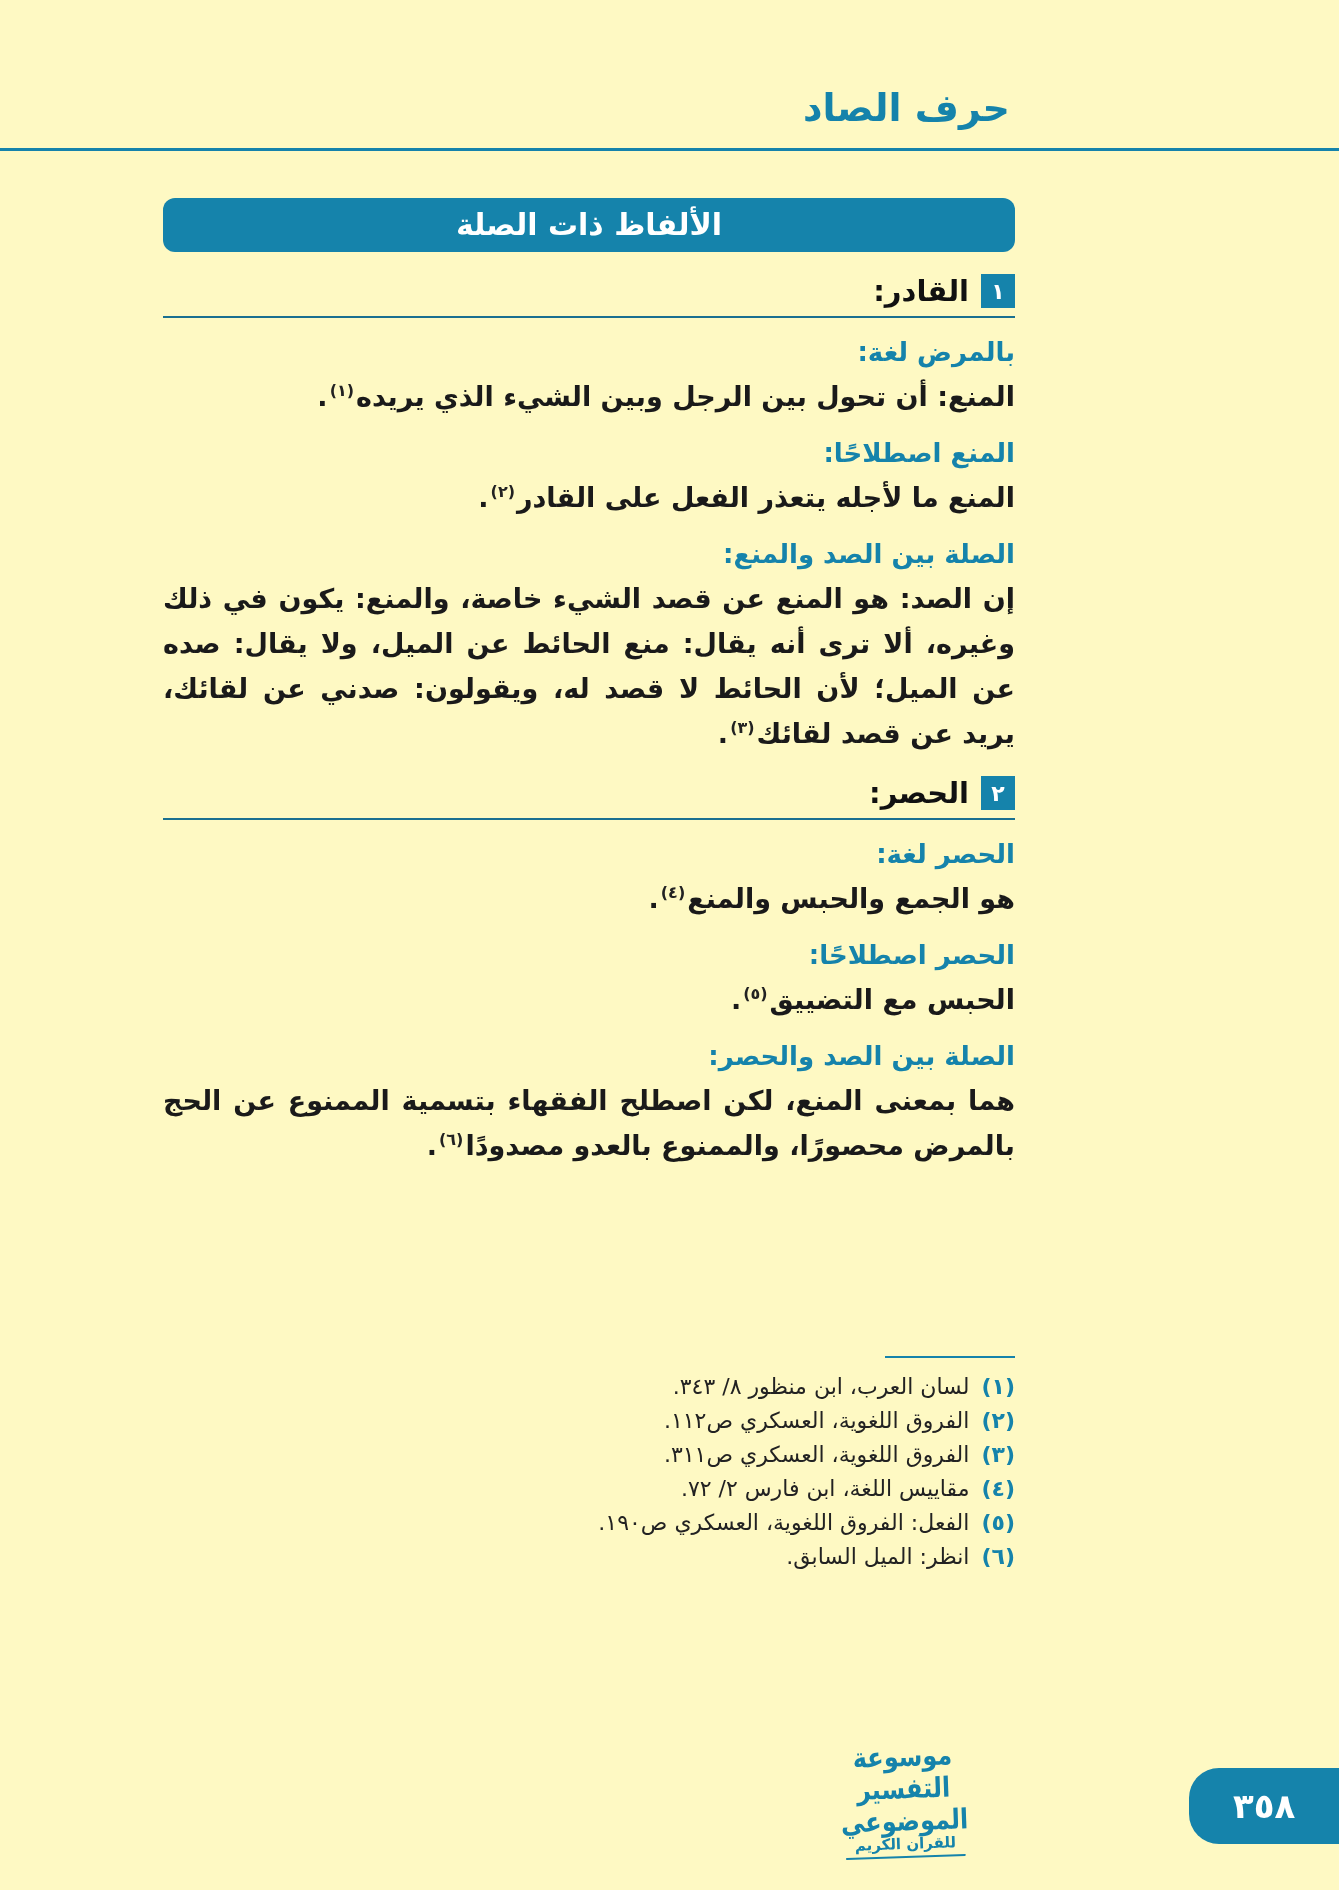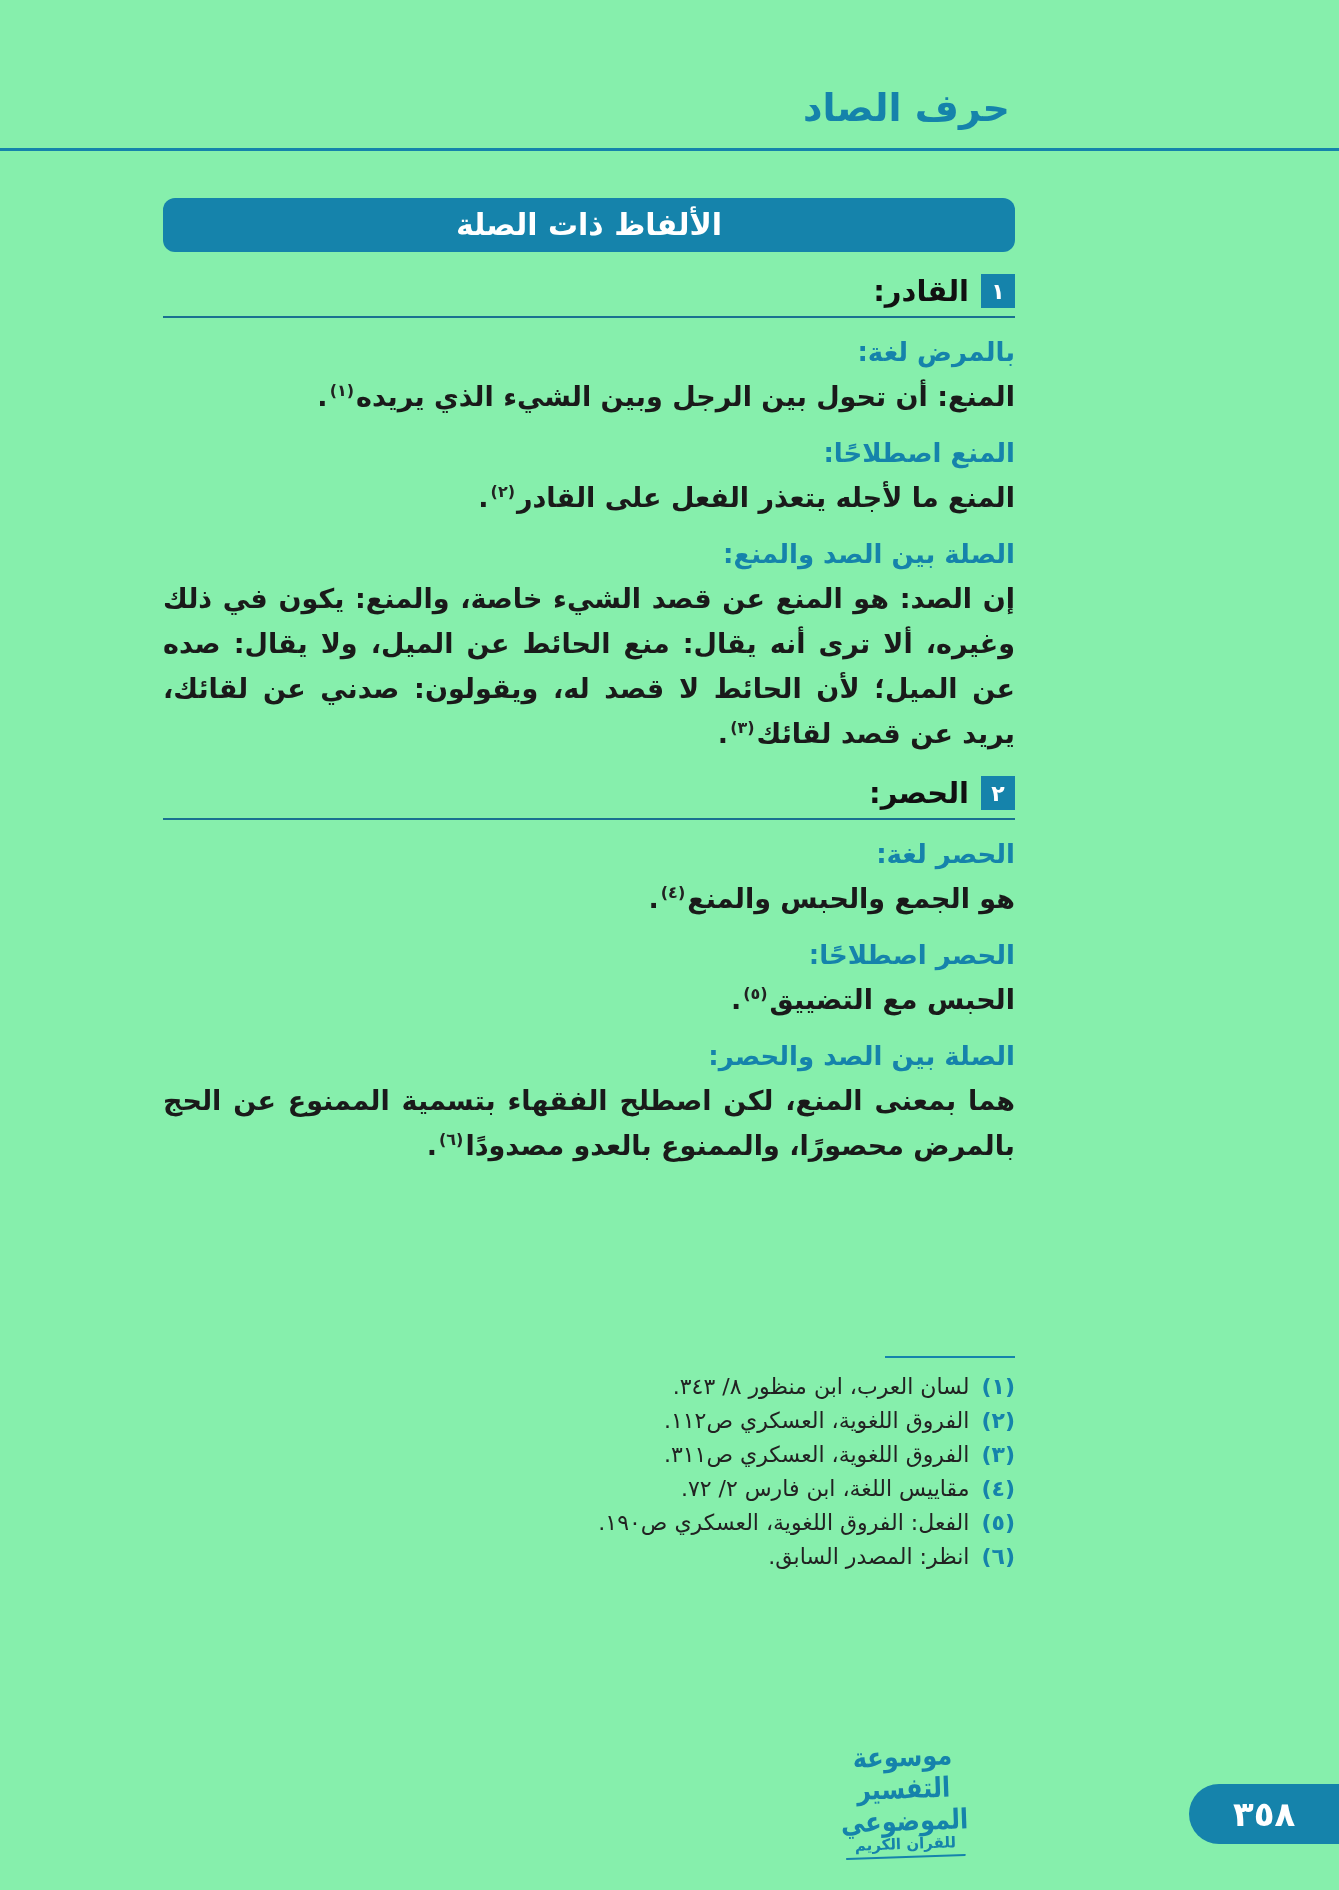--- a/index.html
+++ b/index.html
@@ -4,21 +4,21 @@
 <style>
   * { margin: 0; padding: 0; box-sizing: border-box; }
   html, body { background: #e9e9e9; }
   body { font-family: "DejaVu Sans", sans-serif; }
 
   .page {
     position: relative;
     width: 1339px;
     height: 1890px;
     margin: 0 auto;
-    background: #86efac;
+    background: #fef9c3;
     direction: rtl;
     overflow: hidden;
     color: #1a1a1a;
   }
 
   
   .chapter-header {
     position: absolute;
     top: 86px;
     right: 329px;
@@ -168,21 +168,21 @@
     height: 2px;
     background: #1583ab;
     border-radius: 2px;
   }
 
   .page-badge {
     position: absolute;
     right: 0;
     bottom: 46px;
     width: 150px;
-    height: 60px;
+    height: 76px;
     background: #1583ab;
     border-radius: 30px 0 0 30px;
     color: #ffffff;
     font-size: 34px;
     font-weight: 700;
     display: flex;
     align-items: center;
     justify-content: center;
   }
 </style>
@@ -258,21 +258,21 @@
       <div class="footnote">
         <span class="footnote-num">(٤)</span>
         <span class="footnote-text">مقاييس اللغة، ابن فارس ٢/ ٧٢.</span>
       </div>
       <div class="footnote">
         <span class="footnote-num">(٥)</span>
         <span class="footnote-text">الفعل: الفروق اللغوية، العسكري ص١٩٠.</span>
       </div>
       <div class="footnote">
         <span class="footnote-num">(٦)</span>
-        <span class="footnote-text">انظر: المصدر السابق.</span>
+        <span class="footnote-text">انظر: الميل السابق.</span>
       </div>
     </div>
 
   </div>
 
   <div class="logo">
     <div class="logo-line1">موسوعة التفسير الموضوعي</div>
     <div class="logo-line2">للقرآن الكريم</div>
     <div class="logo-flourish"></div>
   </div>

